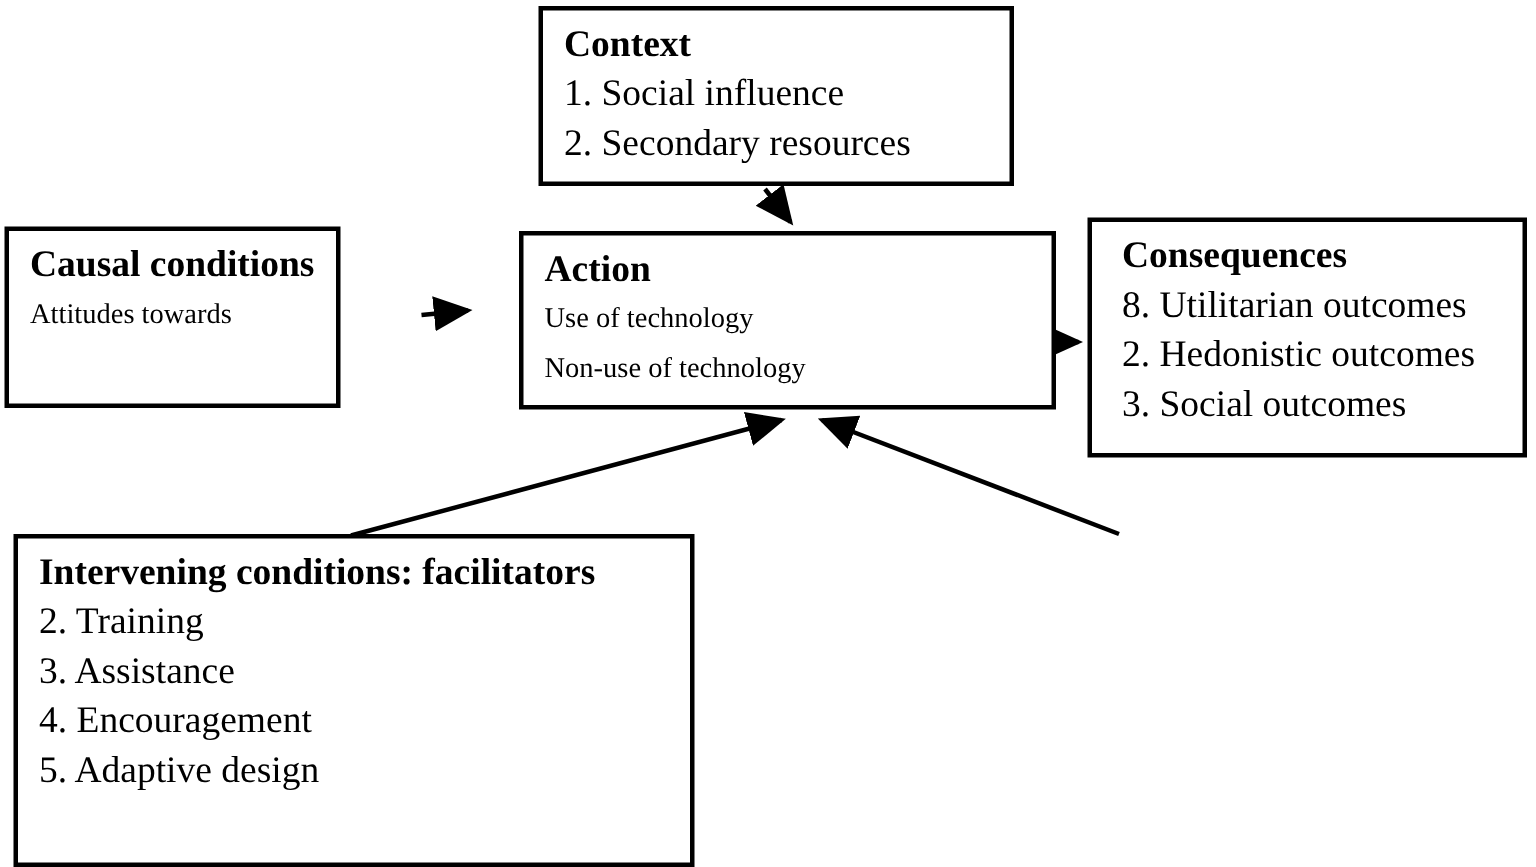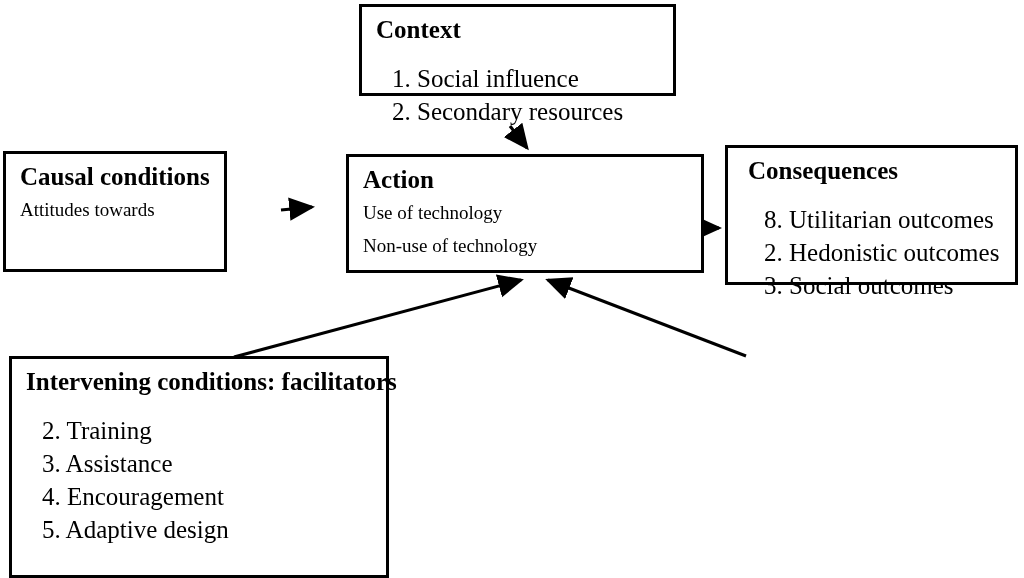--- a/index.html
+++ b/index.html
@@ -38,35 +38,35 @@
     white-space: nowrap;
   }
   .node-line {
     font-weight: normal;
     font-size: 19px;
     line-height: 33px;
     white-space: nowrap;
   }
   .node-list {
     list-style: none;
-    margin: 16px;
+    margin: 0;
     padding: 0;
   }
   .node-list li {
     font-size: 25px;
     line-height: 33px;
     white-space: nowrap;
   }
 
   
-  #node-context      { left: 359px; top: 4px;   width: 317px; height: 92px; }
+  #node-context      { left: 359px; top: 4px;   width: 317px; height: 120px; }
   #node-causal       { left: 3px;   top: 151px; width: 224px; height: 121px; }
   #node-action       { left: 318px; top: 154px; width: 358px; height: 119px; margin-left: 28px; }
-  #node-consequences { left: 725px; top: 145px; width: 293px; height: 140px; padding-left: 20px; }
-  #node-facilitators { left: 9px;   top: 356px; width: 380px; height: 222px; }
+  #node-consequences { left: 725px; top: 145px; width: 293px; height: 160px; padding-left: 20px; }
+  #node-facilitators { left: 9px;   top: 356px; width: 454px; height: 222px; }
   #node-barriers     { left: 542px; top: 356px; width: 451px; height: 161px; }
 </style>
 </head>
 <body>
 
 <div id="canvas">
 
   <svg class="arrow-layer" width="1024" height="578" viewBox="0 0 1024 578">
     <defs>
       <marker id="ah" markerWidth="9" markerHeight="9" refX="7.6" refY="4.5" orient="auto" markerUnits="strokeWidth">

